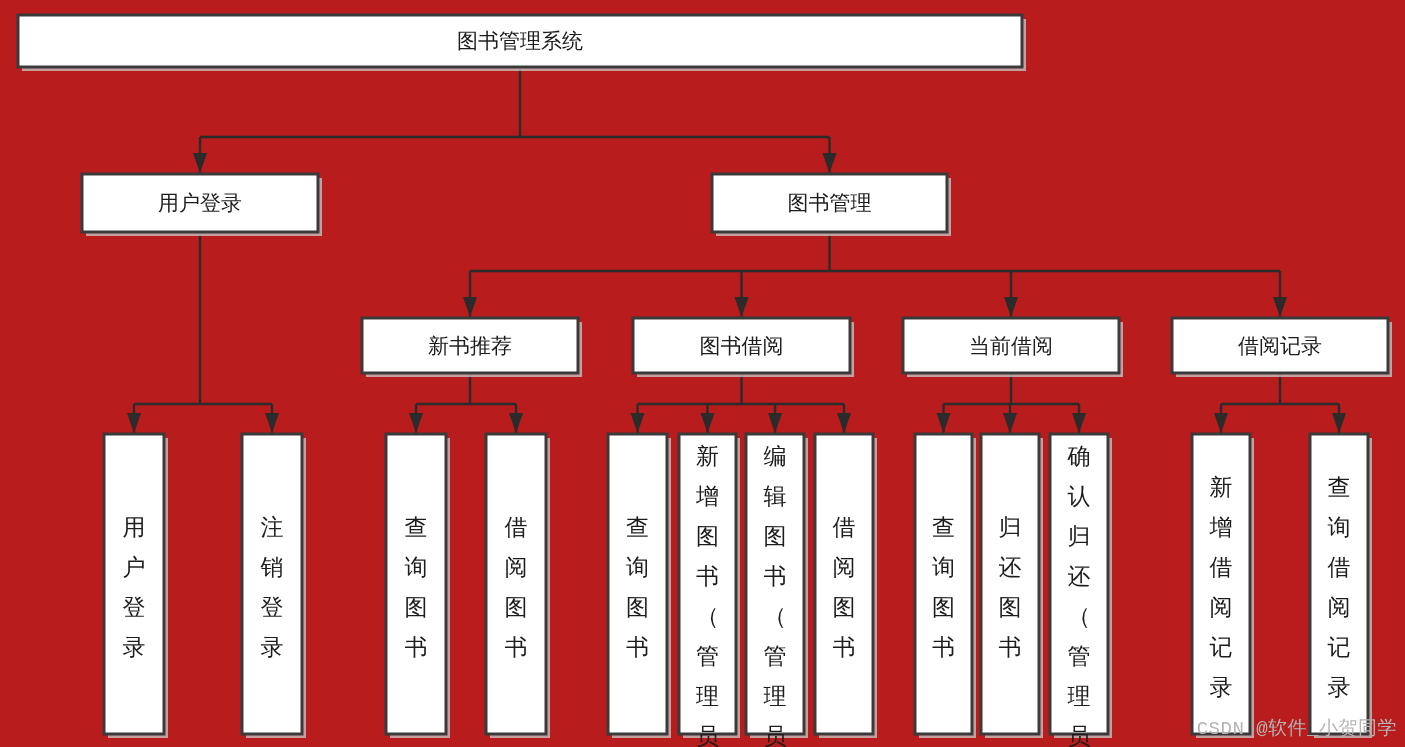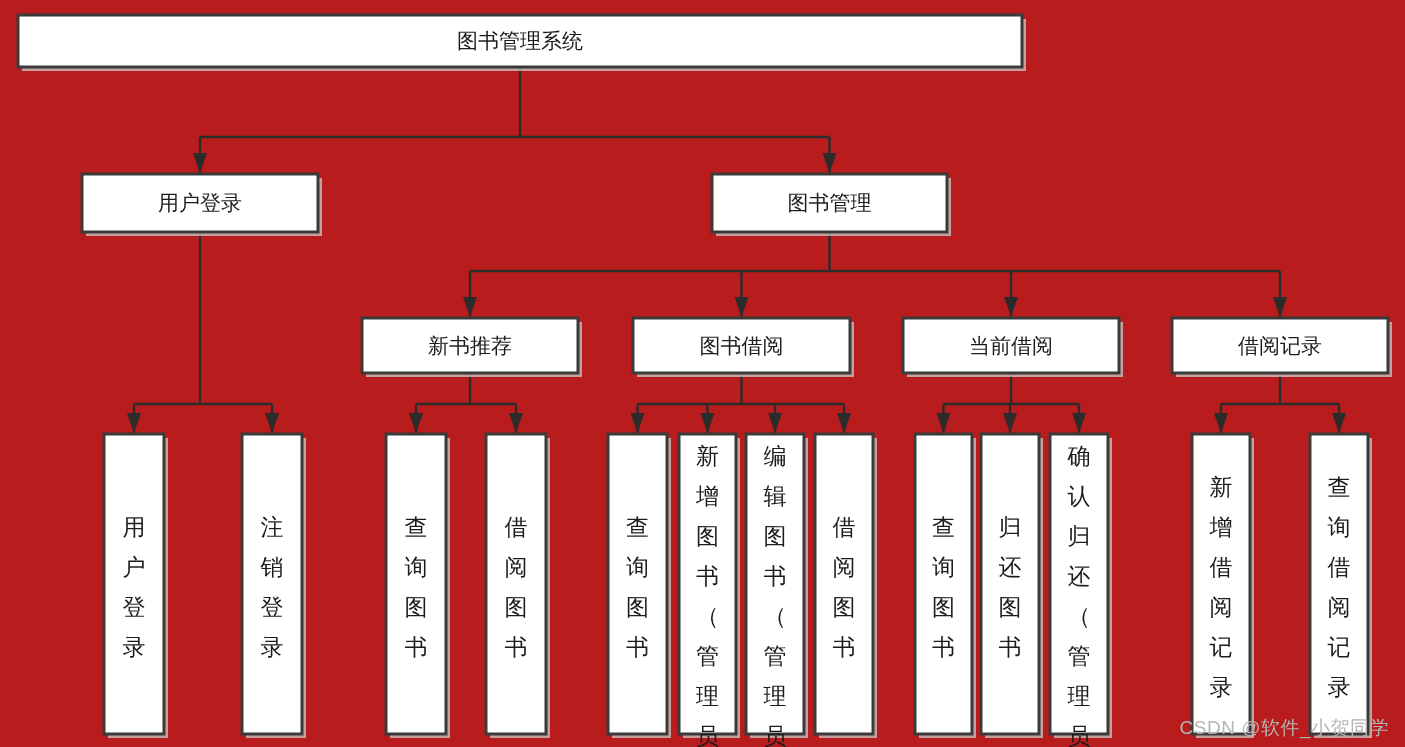--- a/index.html
+++ b/index.html
@@ -54,23 +54,23 @@
     dominant-baseline: middle;
   }
   .node-label-v-char {
     font-family: "DejaVu Sans", "Liberation Sans", sans-serif;
     font-size: 23px;
     fill: #1c1c1c;
     text-anchor: middle;
   }
   .watermark-text {
     position: absolute;
-    right: 16px;
+    right: 8px;
     bottom: 6px;
-    font-family: Liberation Sans, sans-serif;
+    font-family: Liberation Mono, monospace;
     font-size: 19px;
     color: #b4b4b4;
     white-space: nowrap;
     letter-spacing: 0.5px;
   }
 </style>
 </head>
 <body>
 
 <div id="diagram-root">

